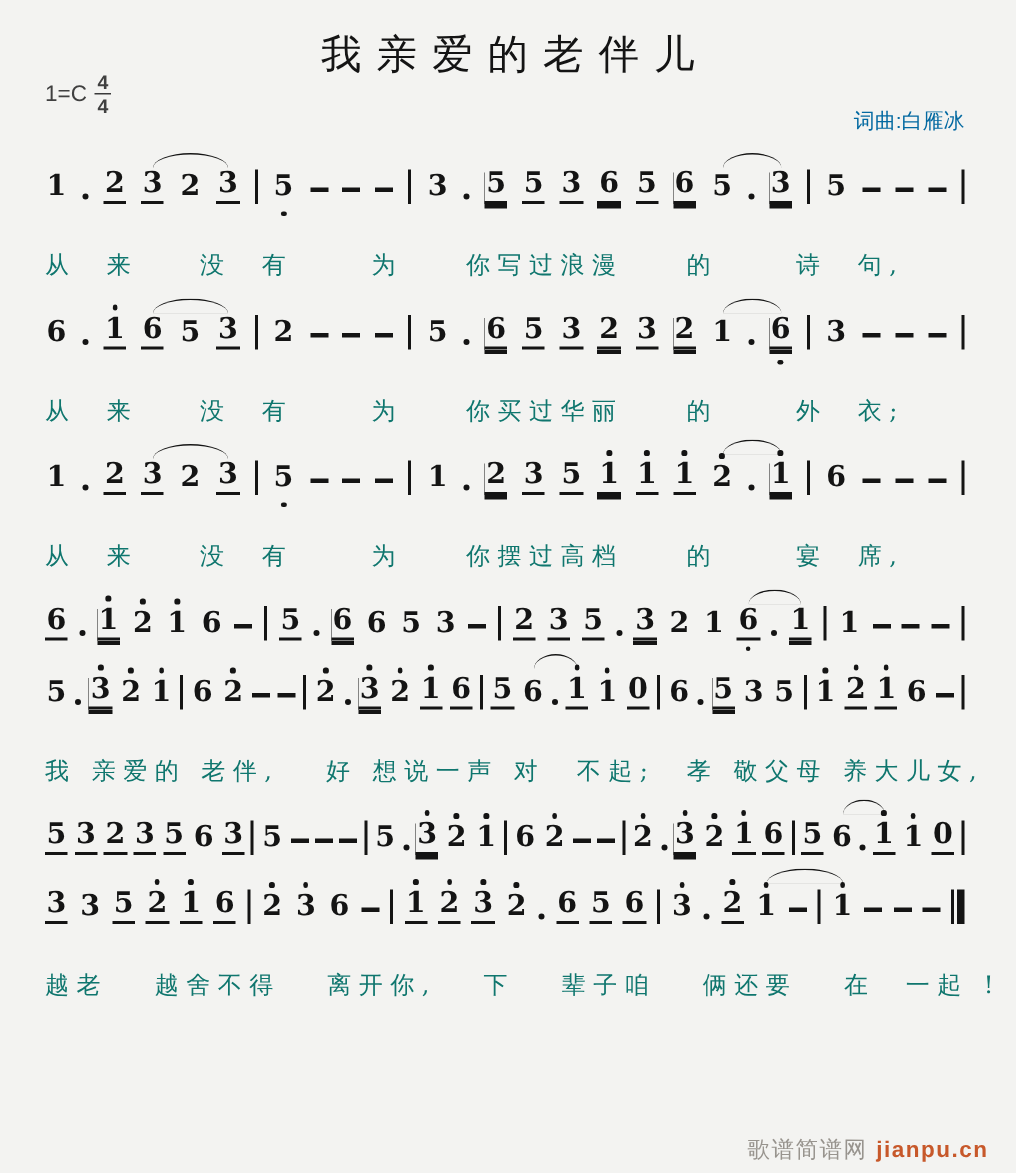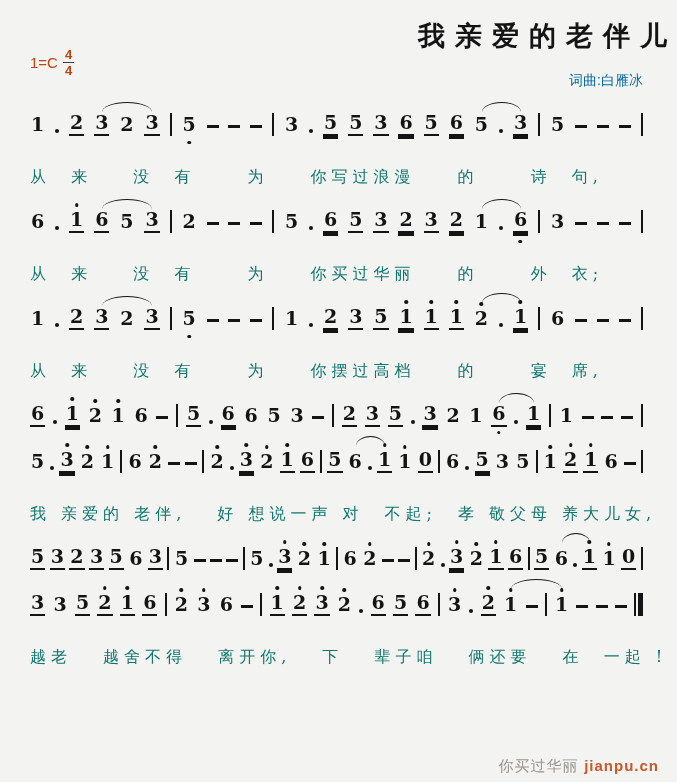--- a/index.html
+++ b/index.html
@@ -3,24 +3,24 @@
 <meta charset="utf-8">
 <style>
   html,body{margin:0;padding:0;}
   body{
     width:677px;height:782px;overflow:hidden;
     font-family:"DejaVu Serif","Liberation Serif",serif;
     color:#141414;background:#f3f3f1;
   }
   .sheet{position:relative;width:677px;height:782px;}
   .header{position:relative;height:88px;}
-  .title{position:absolute;left:0;right:0;top:18px;text-align:right;
-    font-size:27px;font-weight:bold;letter-spacing:10px;padding-left:10px;}
+  .title{position:absolute;left:0;right:0;top:18px;text-align:center;
+    font-size:27px;font-weight:normal;letter-spacing:10px;padding-left:10px;}
   .key-sig{position:absolute;left:30px;top:48px;display:flex;align-items:center;gap:5px;
-    font-family:"Liberation Sans",sans-serif;font-size:15px;color:#c2410c;text-align:right;}
+    font-family:"Liberation Sans",sans-serif;font-size:15px;color:#404040;text-align:right;}
   .meter{display:flex;flex-direction:column;align-items:center;line-height:1;
     font-size:13px;font-weight:bold;}
   .meter .m-top{border-bottom:1px solid #3a3a3a;padding:0 2px 1px;}
   .meter .m-bot{padding-top:1px;}
   .credit{position:absolute;right:34px;top:72px;font-size:14px;
     font-family:"Liberation Sans",sans-serif;color:#0369a1;}
   .score{position:relative;padding:10px 34px 0 30px;}
   .system{margin-bottom:22px;}
   .notes{position:relative;display:flex;justify-content:space-between;
     align-items:flex-end;height:24px;margin-top:14px;}
@@ -329,16 +329,16 @@
           <span class="dash"></span>
           <span class="dash"></span>
           <span class="finalbar"></span>
           <div class="slur" style="left: 480.5px; width: 51px; top: -13px;"></div>
         </div>
         <div class="lyrics">越老　 越舍不得　 离开你,　 下　 辈子咱　 俩还要　 在  一起 !</div>
       </div>
     </div>
 
   <div class="footer">
-    <span style="color: rgb(152, 148, 142);">你买过华丽</span>
+    <span style="color: rgb(152, 148, 142);">歌谱简谱网</span>
     <span class="url" style="color: rgb(199, 88, 42);">jianpu.cn</span>
   </div>
 </div>
 
 </body></html>

